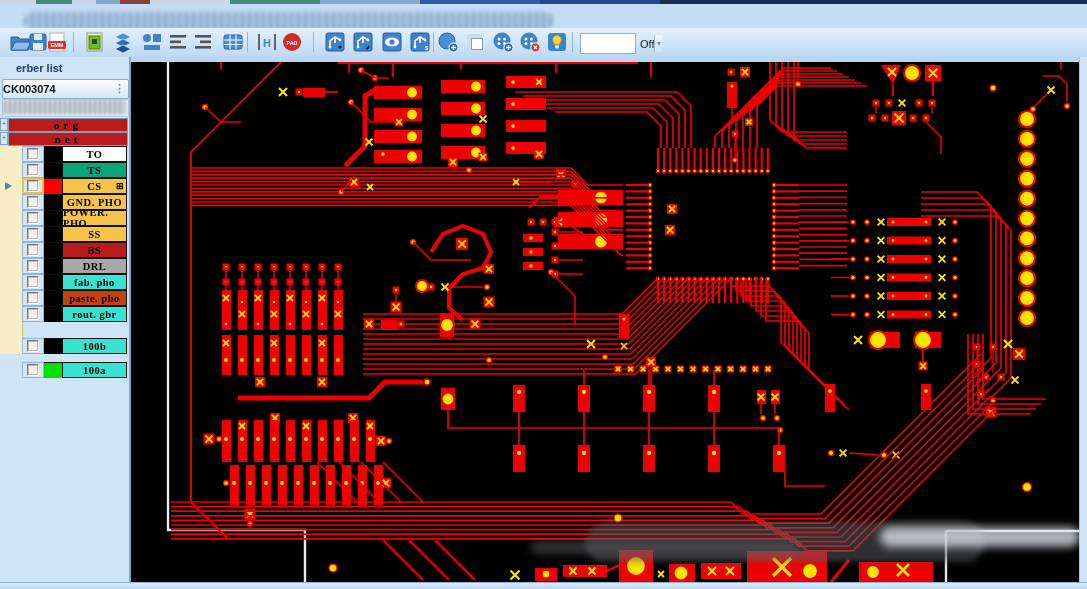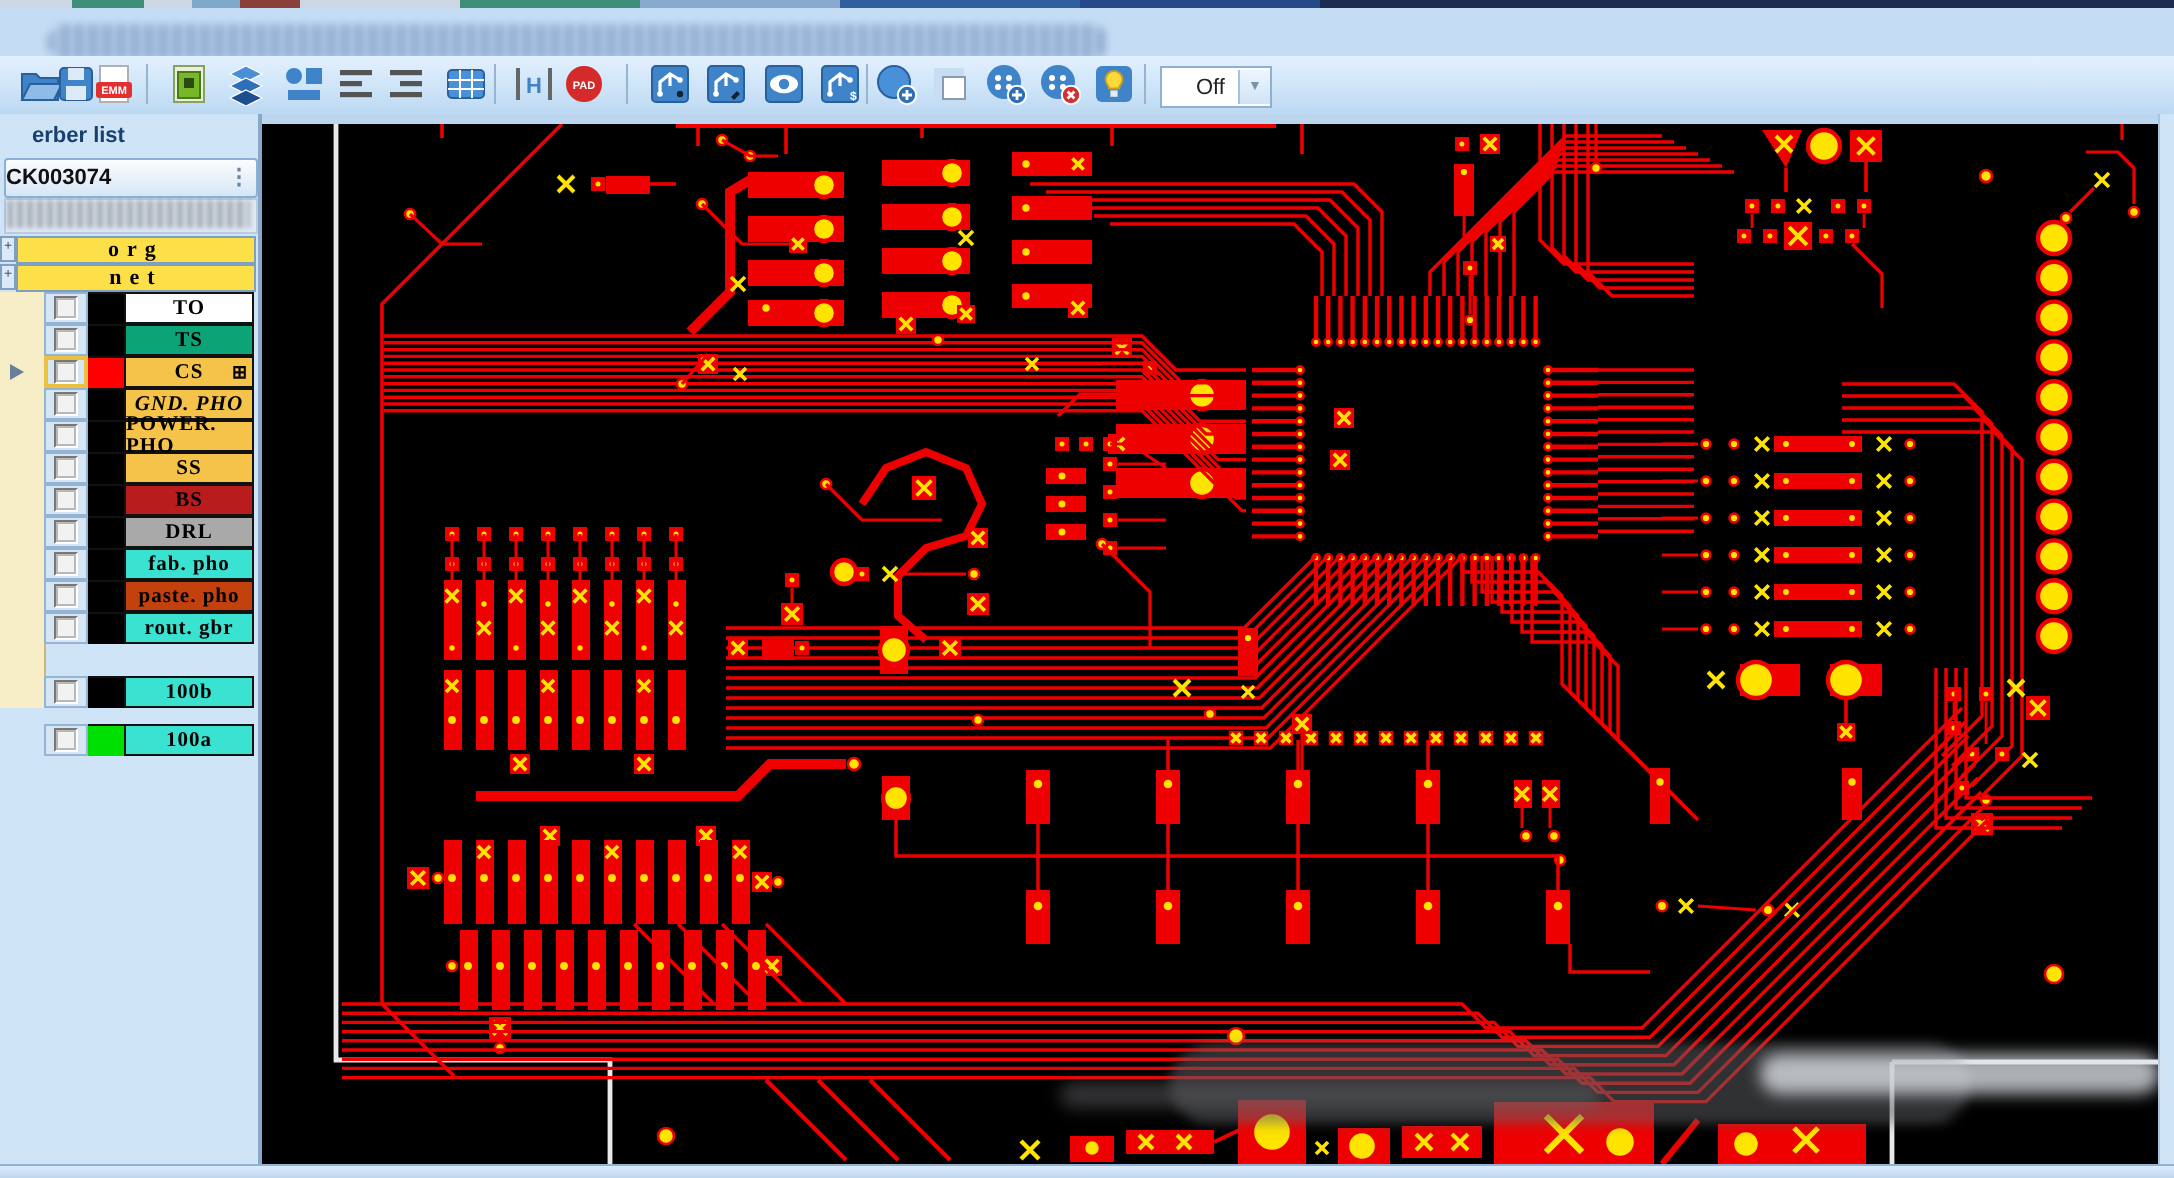--- a/index.html
+++ b/index.html
@@ -14,36 +14,36 @@
   .blurband{position:absolute;pointer-events:none;}
   #titleblur{left:24px;top:8px;width:530px;height:18px;border-radius:9px;
     background:repeating-linear-gradient(90deg,rgba(60,90,150,.50) 0 3px,rgba(165,190,225,.45) 3px 7px);
     filter:blur(2.2px);}
   #toolbar{position:absolute;left:0;top:28px;width:1087px;height:29px;
     background:linear-gradient(#e3f1ff,#bcd9f2);border-bottom:1px solid #96b8d8;}
   .tbi{position:absolute;top:3px;width:22px;height:22px;display:block;cursor:pointer;}
   .tsep{position:absolute;top:4px;width:1px;height:20px;background:#9ab4d0;}
   #dropdown{position:absolute;left:580px;top:5px;width:54px;height:19px;background:#fff;
     border:1px solid #8fb0cf;font-size:11px;display:flex;align-items:center;}
-  #dropdown .val{flex:1;padding-left:17px;color:#222;}
+  #dropdown .val{flex:1;padding-left:17px;color:#222;margin-left:42px;}
   #dropdown .arrow{width:15px;height:17px;background:linear-gradient(#eef6ff,#cfe4f6);
     border-left:1px solid #a8c4dc;color:#7a92a8;font-size:7px;display:flex;align-items:center;justify-content:center;}
   
   #sidebar{position:absolute;left:0;top:57px;width:129px;height:532px;background:#cfe4f7;}
   #sbborder{position:absolute;left:129px;top:57px;width:2px;height:532px;background:#88a8c8;}
   #paneltitle{position:absolute;left:16px;top:5px;font-size:11px;font-weight:bold;color:#17406e;}
   #combo{position:absolute;left:2px;top:22px;width:125px;height:18px;border:1px solid #8ab0d8;border-radius:2px;
     background:linear-gradient(#fbfdff,#d6e6f5);font-size:11px;font-weight:bold;color:#111;
     display:flex;align-items:center;cursor:pointer;}
   #combo .grip{position:absolute;right:3px;top:2px;color:#6a86a6;font-size:11px;}
   #pathstrip{position:absolute;left:2px;top:42px;width:125px;height:16px;background:#e0eaf4;border:1px solid #b8cce0;}
   #pathblur{left:4px;top:43px;width:121px;height:14px;
     background:repeating-linear-gradient(90deg,rgba(85,90,100,.55) 0 2px,rgba(205,210,220,.55) 2px 5px);
     filter:blur(1.4px);}
-  .grow{position:absolute;left:8px;width:120px;height:14px;background:#fde047;border:1px solid #7f9fc0;
+  .grow{position:absolute;left:8px;width:120px;height:14px;background:#b91c1c;border:1px solid #7f9fc0;
     box-sizing:border-box;text-align:center;font-family:"Liberation Serif",serif;font-weight:bold;
     font-size:11px;letter-spacing:4px;color:#000;line-height:12px;cursor:pointer;}
   .gexp{position:absolute;left:0;width:8px;height:13px;background:#dce9f6;border:1px solid #7f9fc0;
     box-sizing:border-box;font-size:7px;line-height:10px;text-align:center;color:#456;cursor:pointer;}
   #creamcol{position:absolute;left:0;top:89px;width:22px;height:208px;background:#f7edc6;border-right:1px solid #c8b87a;}
   .lrow{position:absolute;left:0;width:108px;height:16px;}
   .lchk{position:absolute;left:22px;width:22px;height:16px;background:#d7e6f4;border:1px solid #93b4d4;
     box-sizing:border-box;display:flex;align-items:center;justify-content:center;}
   .lchk.sel{border:2px solid #eec041;}
   .cb{width:10px;height:10px;background:#f2f2f2;border-top:1px solid #777;border-left:1px solid #777;
@@ -234,21 +234,21 @@
           <div class="lname" style="background:#0ca377;color:#000000">TS</div>
         </div>
         <div class="lrow" style="top: 121px;">
           <span class="selarrow" style="top:4px"></span>
           <div class="lchk sel">
             <div class="cb"></div>
           </div>
           <div class="lsw" style="background:#ff0000"></div>
           <div class="lname" style="background:#f5c24a;color:#000000">CS<span class="suf">⊞</span></div>
         </div>
-        <div class="lrow" style="top: 137px; font-style: italic;">
+        <div class="lrow" style="top: 137px;">
           <div class="lchk">
             <div class="cb"></div>
           </div>
           <div class="lsw" style="background:#000000"></div>
           <div class="lname" style="background:#f5c24a;color:#000000">GND. PHO</div>
         </div>
         <div class="lrow" style="top: 153px;">
           <div class="lchk">
             <div class="cb"></div>
           </div>

